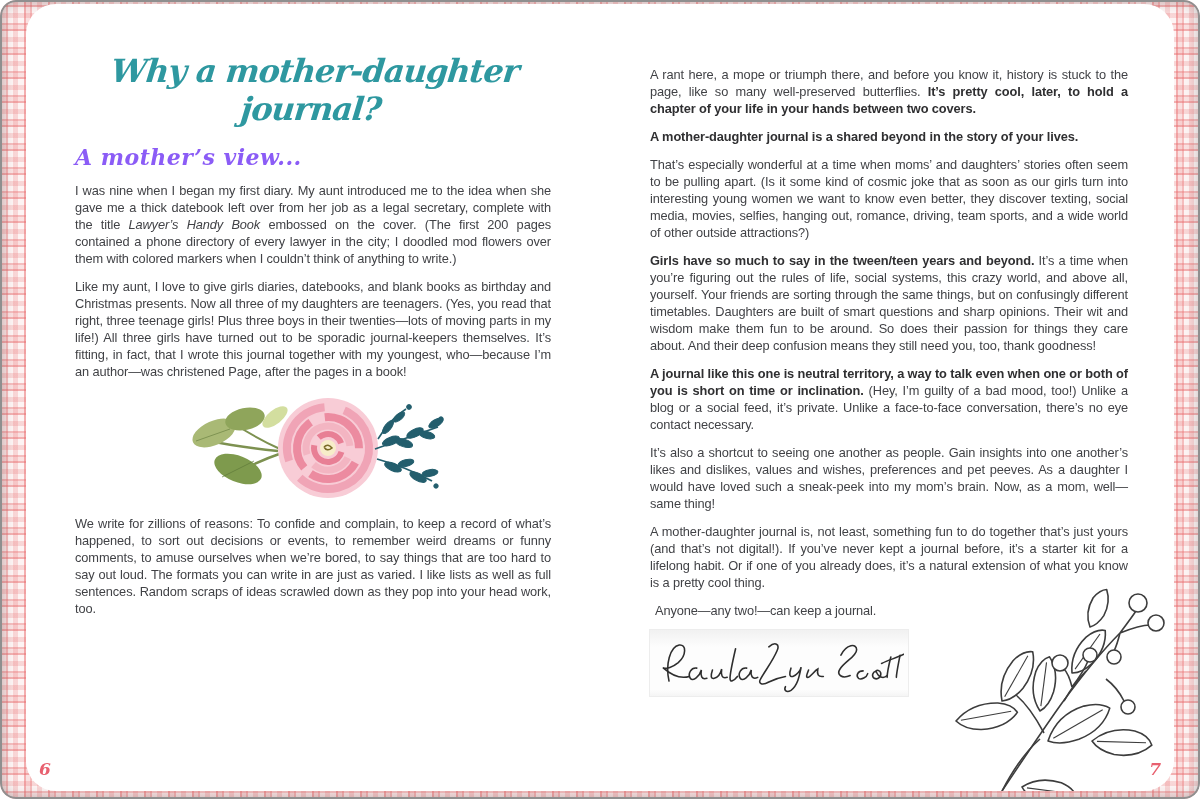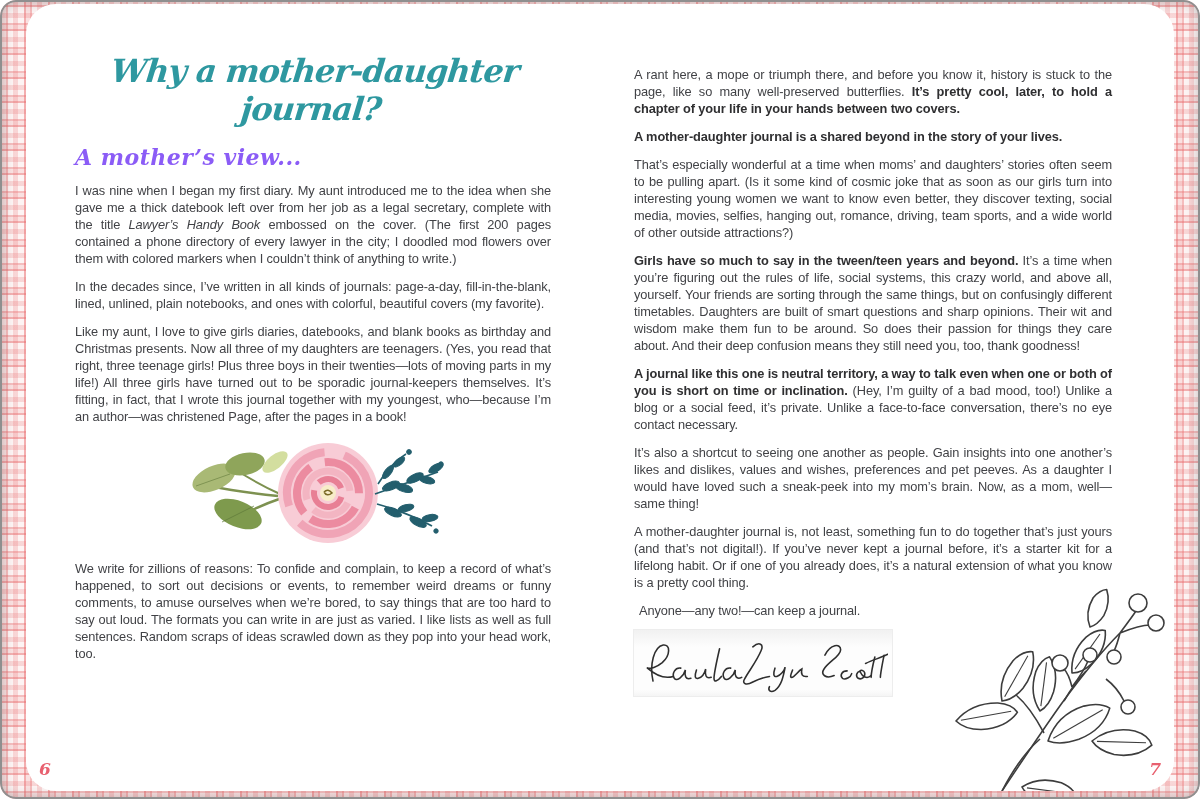--- a/index.html
+++ b/index.html
@@ -26,21 +26,21 @@
 
   .page {
     position:absolute;
     left:26px; right:26px; top:4px; bottom:8px;
     background:#ffffff;
     border-radius:30px;
     overflow:hidden;
   }
 
   .col-left  { position:absolute; left:49px;  top:48px; width:476px; }
-  .col-right { position:absolute; left:608px; top:62px; width:478px; }
+  .col-right { position:absolute; left:624px; top:62px; width:478px; }
 
   .chapter-title {
     text-align:center;
     font-family:"DejaVu Serif", cursive;
     font-style:italic; font-weight:700;
     font-size:32px; letter-spacing:-1px;
     color:#2e98a0;
     transform:skewX(-6deg);
     margin:0 0 16px 0;
   }
@@ -92,21 +92,20 @@
 
 <div class="book">
   <div class="page">
 
     <div class="col-left">
       <h1 class="chapter-title">Why a mother-daughter journal?</h1>
       <h2 class="section-heading">A mother’s view...</h2>
 
       <div>
           <p class="para"><span>I was nine when I began my first diary. My aunt introduced me to the idea when she gave me a thick datebook left over from her job as a legal secretary, complete with the title </span><span class="i">Lawyer’s Handy Book</span><span> embossed on the cover. (The first 200 pages contained a phone directory of every lawyer in the city; I doodled mod flowers over them with colored markers when I couldn’t think of anything to write.)</span></p>
-          <p class="para"><span>In the decades since, I’ve written in all kinds of journals: page-a-day, fill-in-the-blank, lined, unlined, plain notebooks, and ones with colorful, beautiful covers (my favorite).</span></p>
           <p class="para"><span>Like my aunt, I love to give girls diaries, datebooks, and blank books as birthday and Christmas presents. Now all three of my daughters are teenagers. (Yes, you read that right, three teenage girls! Plus three boys in their twenties—lots of moving parts in my life!)  All three girls have turned out to be sporadic journal-keepers themselves. It’s fitting, in fact, that I wrote this journal together with my youngest, who—because I’m an author—was christened Page, after the pages in a book!</span></p>
         </div>
 
       <div class="flower-wrap">
         <svg viewBox="0 0 270 112" width="270" height="112">
 
           <path d="M32,50 Q60,56 100,60" stroke="#7d9150" stroke-width="2.4" fill="none"></path>
           <path d="M58,34 Q80,48 102,58" stroke="#7d9150" stroke-width="2" fill="none"></path>
           <path d="M66,78 Q86,68 104,62" stroke="#7d9150" stroke-width="2.4" fill="none"></path>
           <ellipse cx="36" cy="42" rx="23" ry="12" fill="#a9b975" transform="rotate(-24 36 42)"></ellipse>

